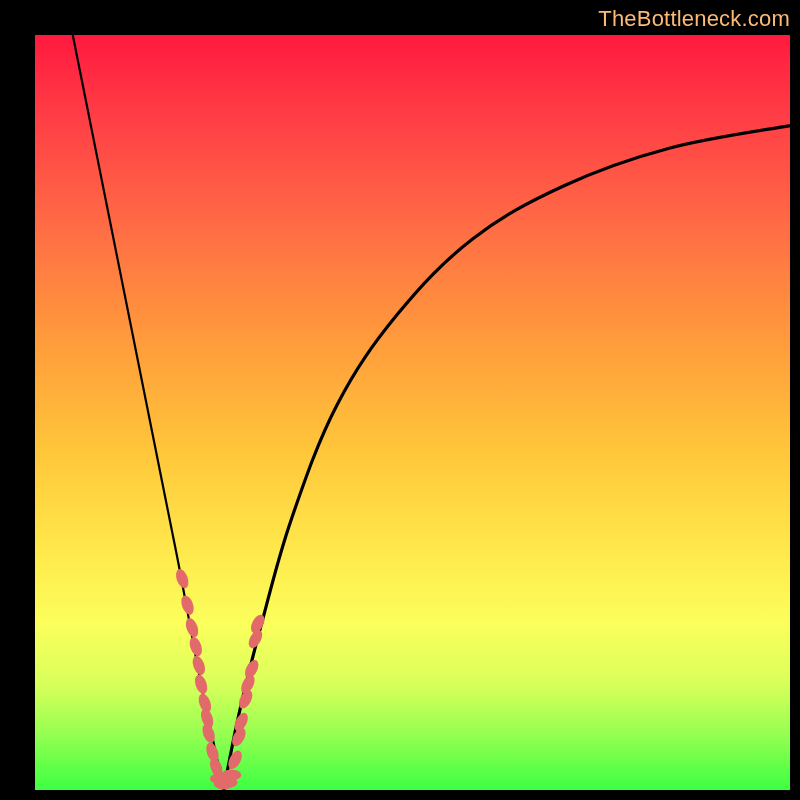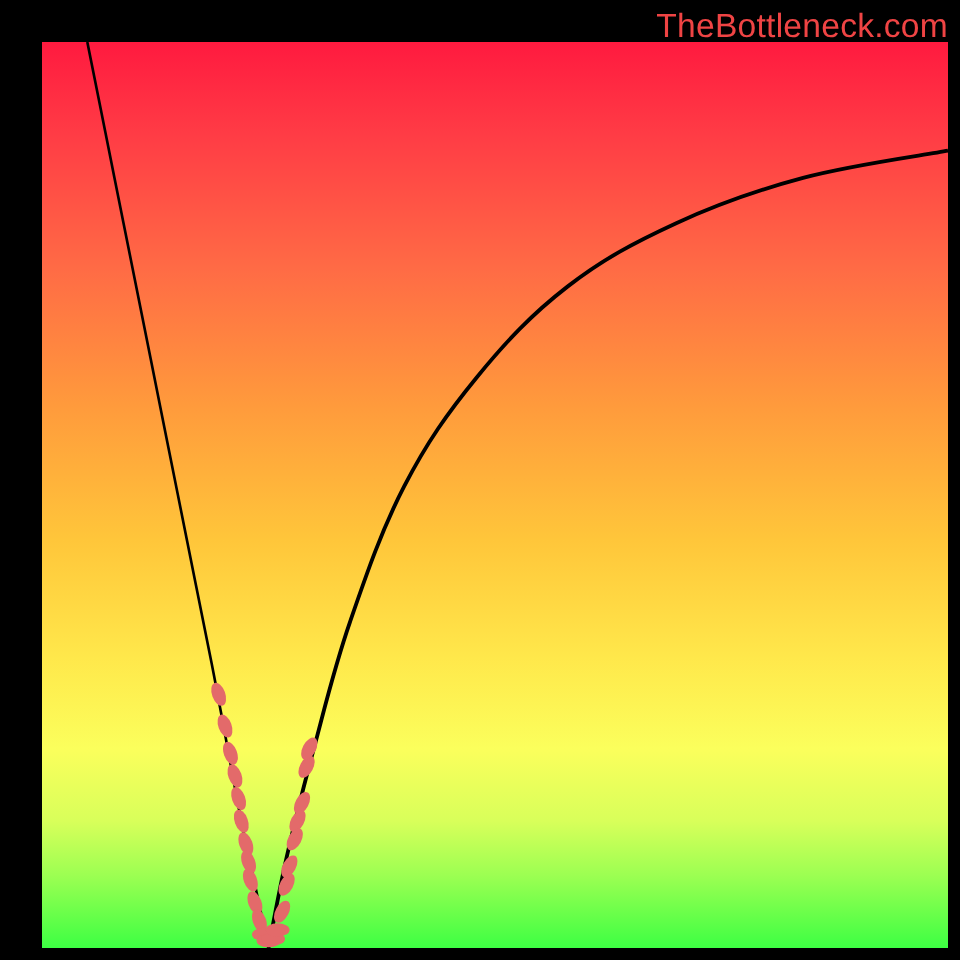--- a/index.html
+++ b/index.html
@@ -43,22 +43,22 @@
     left: 0;
     top: 0;
     width: 755px;
     height: 755px;
     overflow: visible;
   }
   .watermark {
     position: absolute;
     top: 6px;
     right: 10px;
-    color: #ef4444;
-    font-size: 28px;
+    color: #fdba74;
+    font-size: 22px;
     letter-spacing: 0.2px;
     user-select: none;
   }
   .curve {
     fill: none;
     stroke: #000;
     stroke-width: 2.2;
   }
   .right-curve {
     stroke-width: 3.2;

